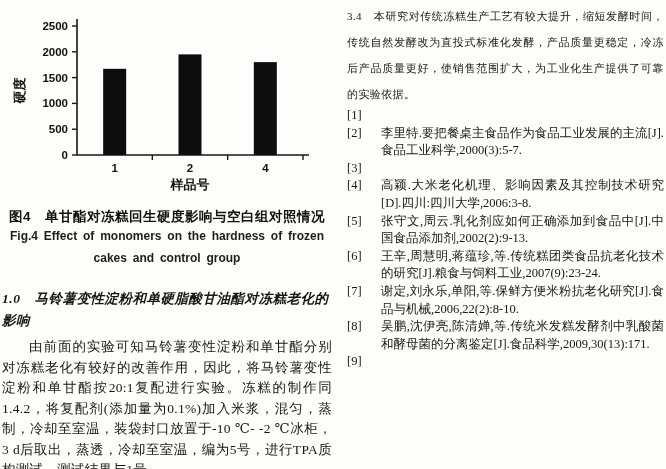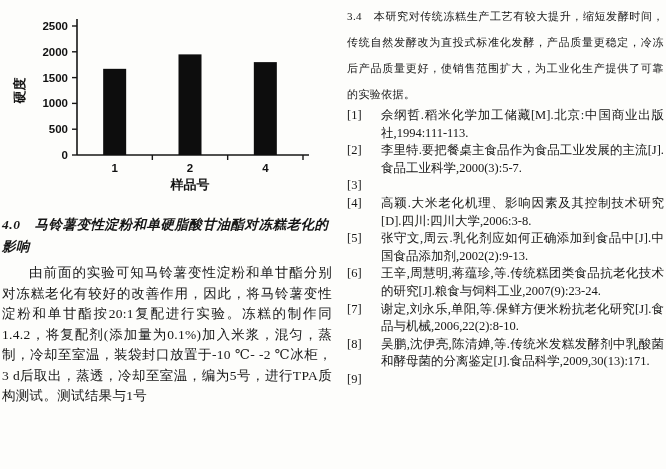--- a/index.html
+++ b/index.html
@@ -90,34 +90,38 @@
             <line x1="225.66666666666666" y1="152" x2="225.66666666666666" y2="157" stroke="#161616" stroke-width="1.4"></line>
             <rect x="176.5" y="51.379999999999995" width="23" height="100.62" fill="#0d0d0d"></rect>
             <text x="188" y="169" text-anchor="middle" class="tick-label">2</text>
             <line x1="301" y1="152" x2="301" y2="157" stroke="#161616" stroke-width="1.4"></line>
             <rect x="251.83333333333331" y="59.120000000000005" width="23" height="92.88" fill="#0d0d0d"></rect>
             <text x="263.3333333333333" y="169" text-anchor="middle" class="tick-label">4</text>
             <text x="188" y="186" text-anchor="middle" class="axis-title">样品号</text>
             <text x="22" y="87.5" text-anchor="middle" class="axis-title" transform="rotate(-90 22 87.5)">硬度</text>
           </svg>
       </div>
+      <figcaption>
+        <div class="caption-cn">图4　单甘酯对冻糕回生硬度影响与空白组对照情况</div>
+        <div class="caption-en">Fig.4  Effect of monomers on the hardness of frozen</div>
+        <div class="caption-en">cakes and control group</div>
+      </figcaption>
     </figure>
 
-    <h3 class="sec-heading">4.0　马铃薯变性淀粉和单硬脂酸甘油酯对冻糕老化的影响</h3>
+    <h3 class="sec-heading">1.0　马铃薯变性淀粉和单硬脂酸甘油酯对冻糕老化的影响</h3>
     <p class="body-para">由前面的实验可知马铃薯变性淀粉和单甘酯分别对冻糕老化有较好的改善作用，因此，将马铃薯变性淀粉和单甘酯按20:1复配进行实验。冻糕的制作同1.4.2，将复配剂(添加量为0.1%)加入米浆，混匀，蒸制，冷却至室温，装袋封口放置于-10 ℃- -2 ℃冰柜，3 d后取出，蒸透，冷却至室温，编为5号，进行TPA质构测试。测试结果与1号</p>
   </div>
 
   <div class="col-right">
     <p class="para-34">3.4　本研究对传统冻糕生产工艺有较大提升，缩短发酵时间，传统自然发酵改为直投式标准化发酵，产品质量更稳定，冷冻后产品质量更好，使销售范围扩大，为工业化生产提供了可靠的实验依据。</p>
 
 
     <ol class="refs" id="refs-list">
         <li class="ref-item">
           <span class="ref-label">[1]</span>
-          <span class="ref-text">佘纲哲.稻米化学加工储藏[M].北京:中国商业出版社,1994:111-113.</span>
         </li>
         <li class="ref-item">
           <span class="ref-label">[2]</span>
           <span class="ref-text">李里特.要把餐桌主食品作为食品工业发展的主流[J].食品工业科学,2000(3):5-7.</span>
         </li>
         <li class="ref-item">
           <span class="ref-label">[3]</span>
         </li>
         <li class="ref-item">
           <span class="ref-label">[4]</span>

